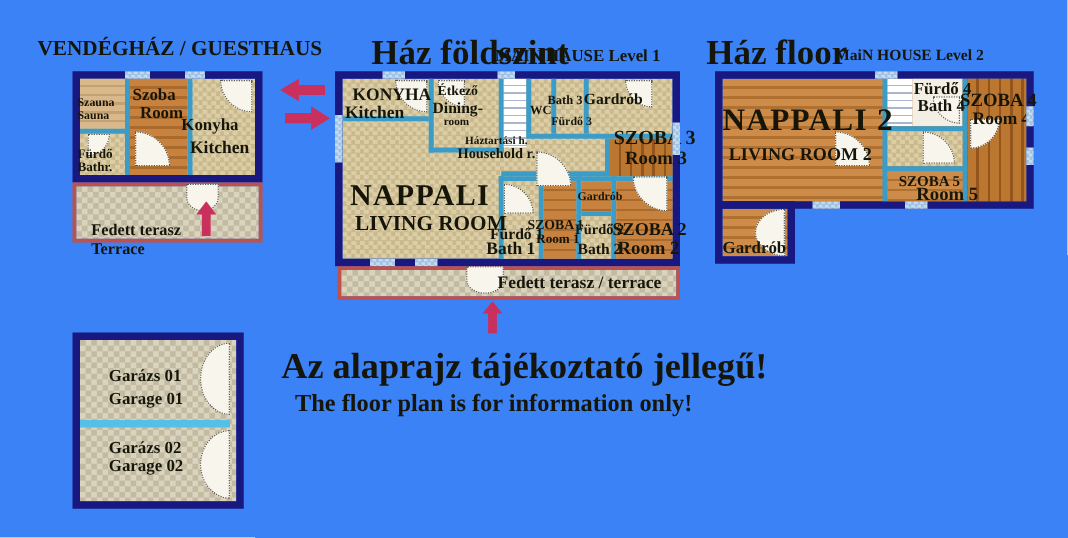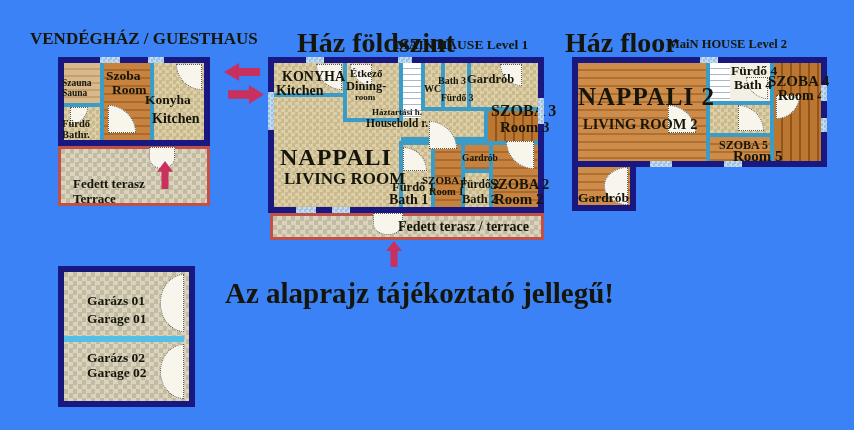--- a/index.html
+++ b/index.html
@@ -49,21 +49,21 @@
     <span class="lbl" style="left:-2px;top:16px;font-size:9.5px;"><span>Szauna</span><br><span>Sauna</span></span>
     <span class="lbl" style="left:42px;top:6px;font-size:13.5px;"><span>Szoba</span><br><span style="padding-left:6px;">Room</span></span>
     <span class="lbl" style="left:81px;top:30px;font-size:13.5px;">Konyha</span>
     <span class="lbl" style="left:88px;top:49px;font-size:14px;">Kitchen</span>
     <span class="lbl" style="left:-2px;top:56px;font-size:10.5px;"><span>Fürdő</span><br><span>Bathr.</span></span>
   </div>
 
   <div class="win" style="left:100px;top:57px;width:20px;height:6px;"></div>
   <div class="win" style="left:148px;top:57px;width:16px;height:6px;"></div>
 
-  <div class="terr tile-grey" style="left:58px;top:146px;width:152px;height:60px;">
+  <div class="terr tile-grey" style="left:58px;top:146px;width:152px;height:48px;">
     <div class="arc" style="left:88px;top:-2px;width:26px;height:22px;border-radius:0 0 100% 100%;"></div>
     <span class="lbl" style="left:12px;top:28px;font-size:13px;">Fedett terasz</span>
     <span class="lbl" style="left:12px;top:43px;font-size:13px;">Terrace</span>
     <div class="arrow up" style="left:96px;top:12px;width:16px;height:28px;"></div>
   </div>
 
   <div class="arrow left" style="left:224px;top:63px;width:36px;height:18px;"></div>
   <div class="arrow right" style="left:228px;top:85px;width:36px;height:19px;"></div>
 
   <div class="plan tile" style="left:268px;top:57px;width:276px;height:156px;">
@@ -181,14 +181,15 @@
     <div class="abs" style="left:0;top:64px;width:120px;height:6px;background:#54c0e8;"></div>
     <div class="arc" style="left:96px;top:2px;width:24px;height:58px;border-radius:100% 0 0 100% / 50% 0 0 50%;"></div>
     <div class="arc" style="left:96px;top:72px;width:24px;height:55px;border-radius:100% 0 0 100% / 50% 0 0 50%;"></div>
     <span class="lbl" style="left:23px;top:22px;font-size:13.5px;">Garázs 01</span>
     <span class="lbl" style="left:23px;top:40px;font-size:13.5px;">Garage 01</span>
     <span class="lbl" style="left:23px;top:79px;font-size:13.5px;">Garázs 02</span>
     <span class="lbl" style="left:23px;top:94px;font-size:13.5px;">Garage 02</span>
   </div>
 
   <span class="lbl" style="left:225px;top:279px;font-size:29px;">Az alaprajz tájékoztató jellegű!</span>
+  <span class="lbl" style="left:236px;top:314px;font-size:19.5px;">The floor plan is for information only!</span>
 
 </div>
 
 </body></html>

